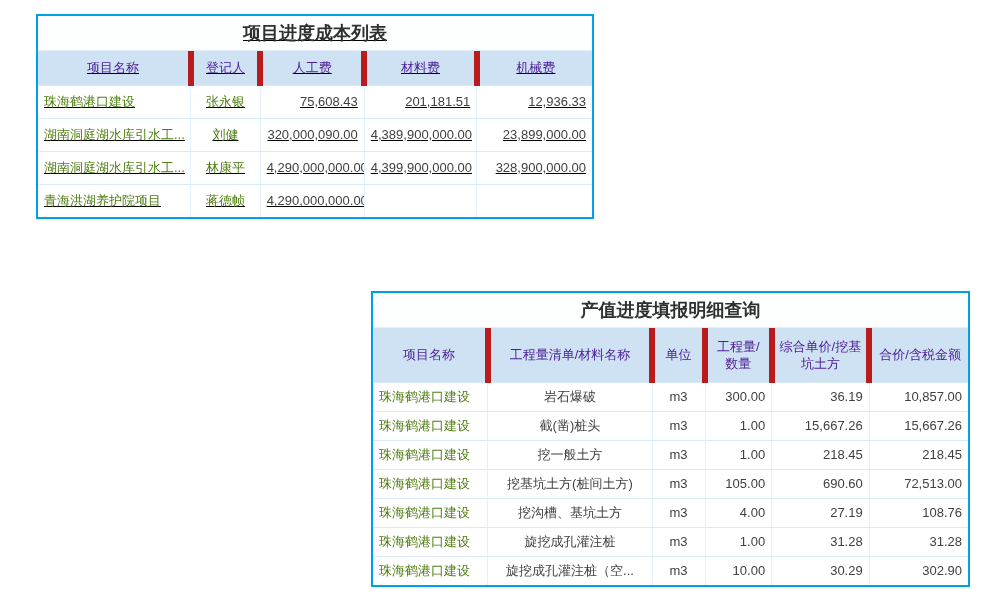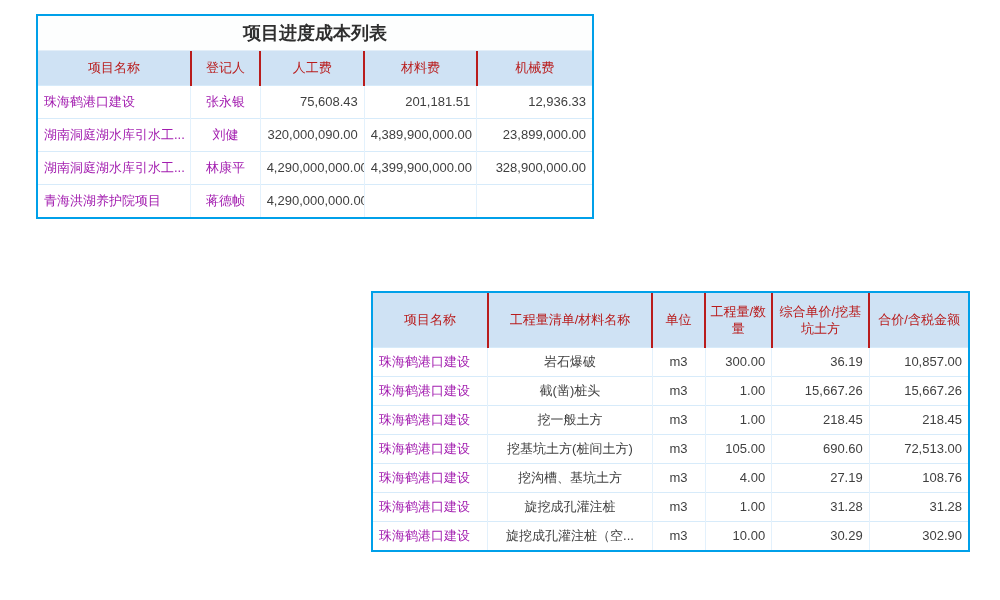--- a/index.html
+++ b/index.html
@@ -11,20 +11,21 @@
     overflow: hidden;
     font-family: "Liberation Sans", "DejaVu Sans", sans-serif;
   }
   .stage { position: relative; width: 1000px; height: 600px; }
 
   .card {
     position: absolute;
     box-sizing: border-box;
     border: 2px solid #00a0e9;
     background: #fdfefe;
+    text-decoration: underline;
   }
   .card1 { left: 36px; top: 14px; width: 558px; z-index: 1; }
 
   .card2-wrap {
     position: absolute;
     left: 363px;
     top: 283px;
     background: #ffffff;
     padding: 8px;
     z-index: 2;
@@ -43,28 +44,28 @@
   }
 
   table.grid {
     width: 100%;
     border-collapse: collapse;
     table-layout: fixed;
     font-size: 13px;
   }
   table.grid thead th {
     background: #cfe2f4;
-    color: #b91c1c;
+    color: #4c1d95;
     font-weight: normal;
     text-align: center;
     vertical-align: middle;
     padding: 2px 4px;
     box-sizing: border-box;
   }
-  table.grid thead th + th { border-left: 2px solid #b91c1c; }
+  table.grid thead th + th { border-left: 6px solid #b91c1c; }
   .card1 thead th { height: 34px; }
   .card2 thead th { height: 54px; line-height: 17px; }
 
   table.grid td {
     color: #3f3f3f;
     background: #ffffff;
     vertical-align: middle;
     padding: 0 6px;
     box-sizing: border-box;
     border-top: 1px solid #d7ebfa;
@@ -73,21 +74,21 @@
     white-space: nowrap;
   }
   table.grid td:first-child, table.grid th:first-child { border-left: none; }
   .card1 tbody td { height: 33px; }
   .card2 tbody td { height: 29px; }
 
   td.a-left   { text-align: left;  padding-left: 13px; }
   td.a-center { text-align: center; }
   td.a-right  { text-align: right; padding-right: 13px; }
 
-  .link { color: #a21caf; cursor: pointer; }
+  .link { color: #4d7c0f; cursor: pointer; }
 
   
   .card1 col.c0 { width: 27.6%; }
   .card1 col.c1 { width: 12.5%; }
   .card1 col.c2 { width: 18.8%; }
   .card1 col.c3 { width: 20.3%; }
   .card1 col.c4 { width: 20.8%; }
 
   .card2 col.c0 { width: 19.3%; }
   .card2 col.c1 { width: 27.6%; }
@@ -148,20 +149,21 @@
             <td class="a-right">4,290,000,000.00</td>
             <td class="a-right"></td>
             <td class="a-right"></td>
           </tr>
         </tbody>
     </table>
   </div>
 
   <div class="card2-wrap">
     <div class="card2">
+      <div class="card-title">产值进度填报明细查询</div>
       <table class="grid">
         <colgroup>
           <col class="c0">
             <col class="c1">
             <col class="c2">
             <col class="c3">
             <col class="c4">
             <col class="c5">
         </colgroup>
         <thead>

